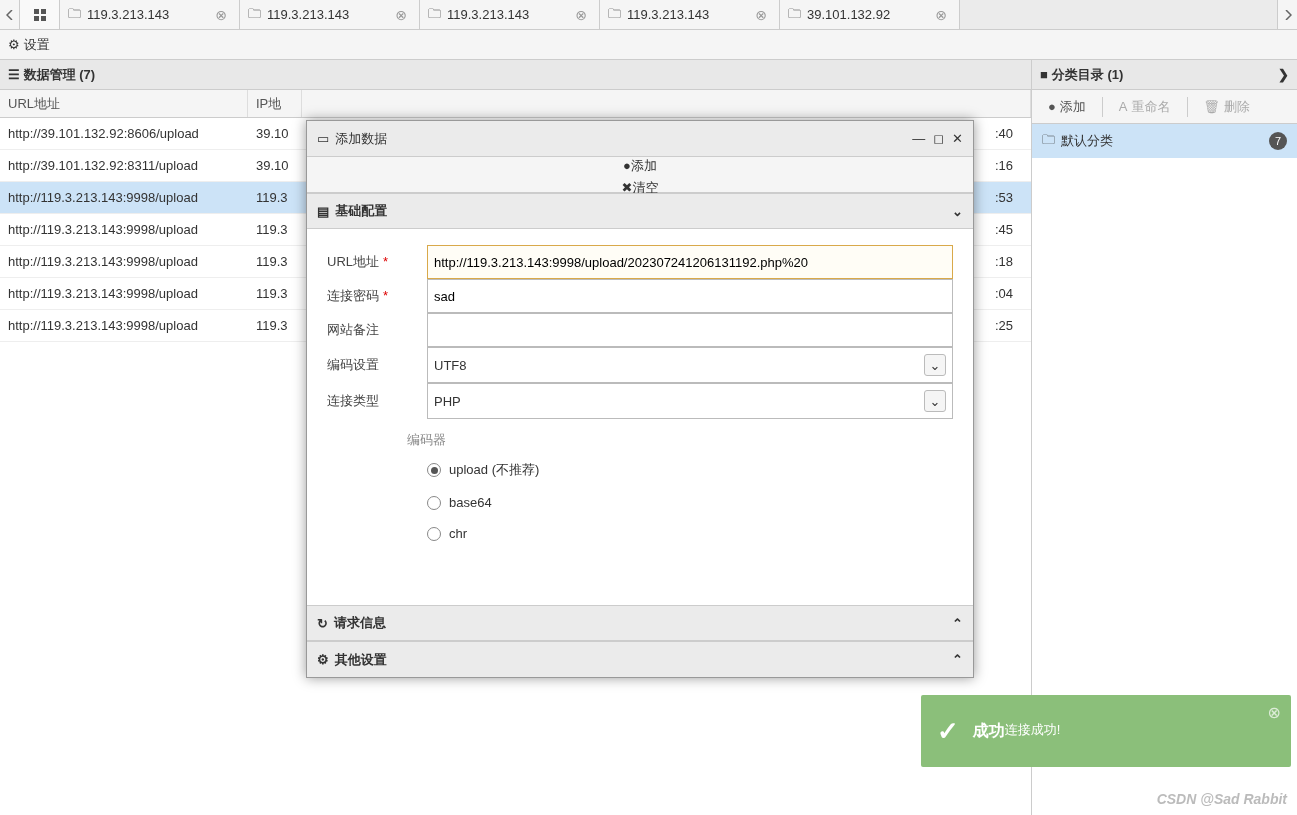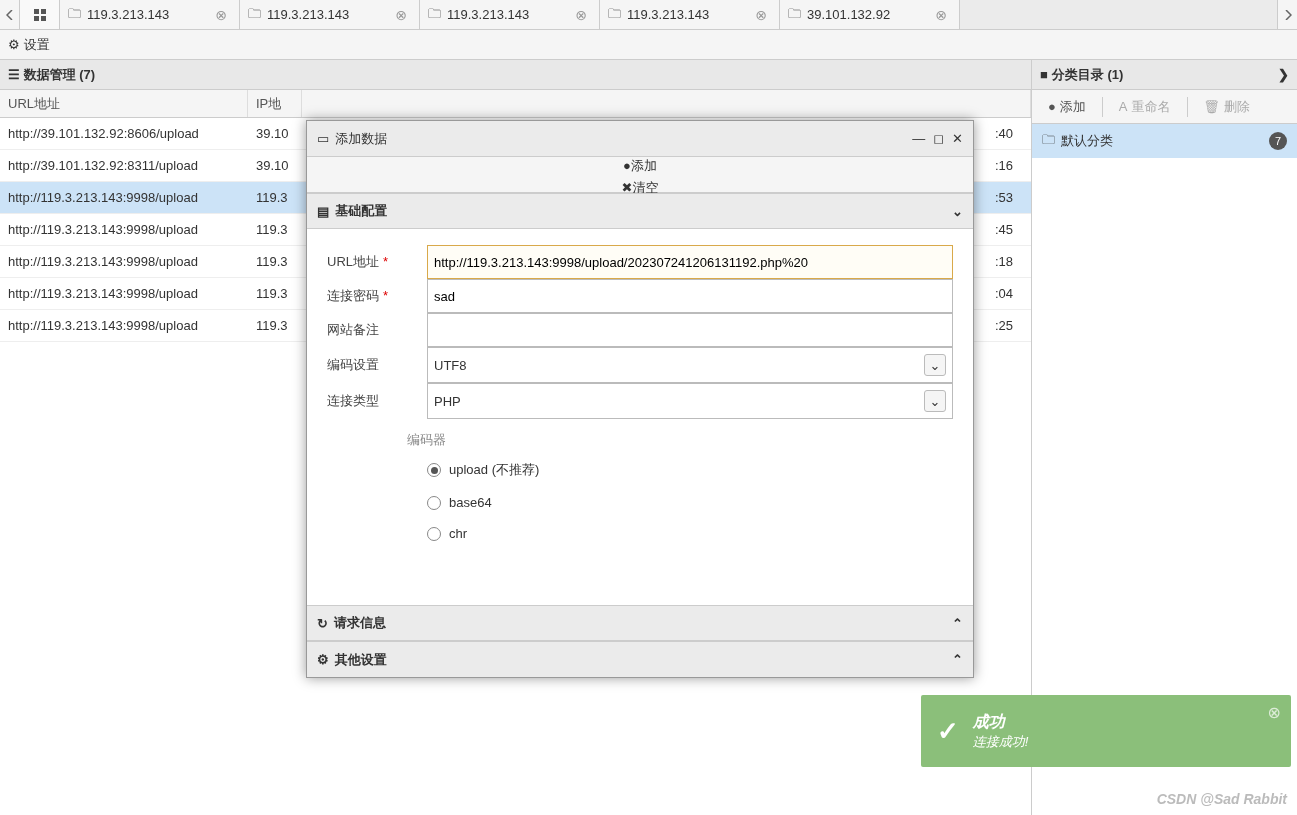--- a/index.html
+++ b/index.html
@@ -70,21 +70,21 @@
 .select-btn { width: 22px; height: 22px; border: 1px solid #bbb; border-radius: 3px; display: flex; align-items: center; justify-content: center; background: #f5f5f5; }
 
 .encoder-label { color: #888; margin: 12px 0 12px 80px; }
 .radio-row { margin: 0 0 16px 100px; display: flex; align-items: center; gap: 8px; }
 .radio { width: 14px; height: 14px; border: 1px solid #888; border-radius: 50%; display: flex; align-items: center; justify-content: center; }
 .radio.checked::after { content: ""; width: 7px; height: 7px; background: #555; border-radius: 50%; }
 
 
 .toast { position: absolute; right: 6px; bottom: 48px; width: 370px; height: 72px; background: #8bbf7a; color: #fff; display: flex; align-items: center; padding: 0 16px; gap: 14px; border-radius: 2px; }
 .toast .check { font-size: 26px; font-weight: bold; }
-.toast .tx { display: flex; flex-direction: column; font-style: italic; }
+.toast .tx { display: flex; flex-direction: row; }
 .toast .close { position: absolute; right: 10px; top: 8px; color: rgba(255,255,255,0.7); font-size: 16px; }
 
 .watermark { position: absolute; right: 10px; bottom: 8px; color: rgba(120,120,120,0.5); font-size: 14px; font-style: italic; font-weight: bold; }
 
 svg { display: block; }
 </style>
 </head>
 <body>
 
 <div class="tabs-bar">

